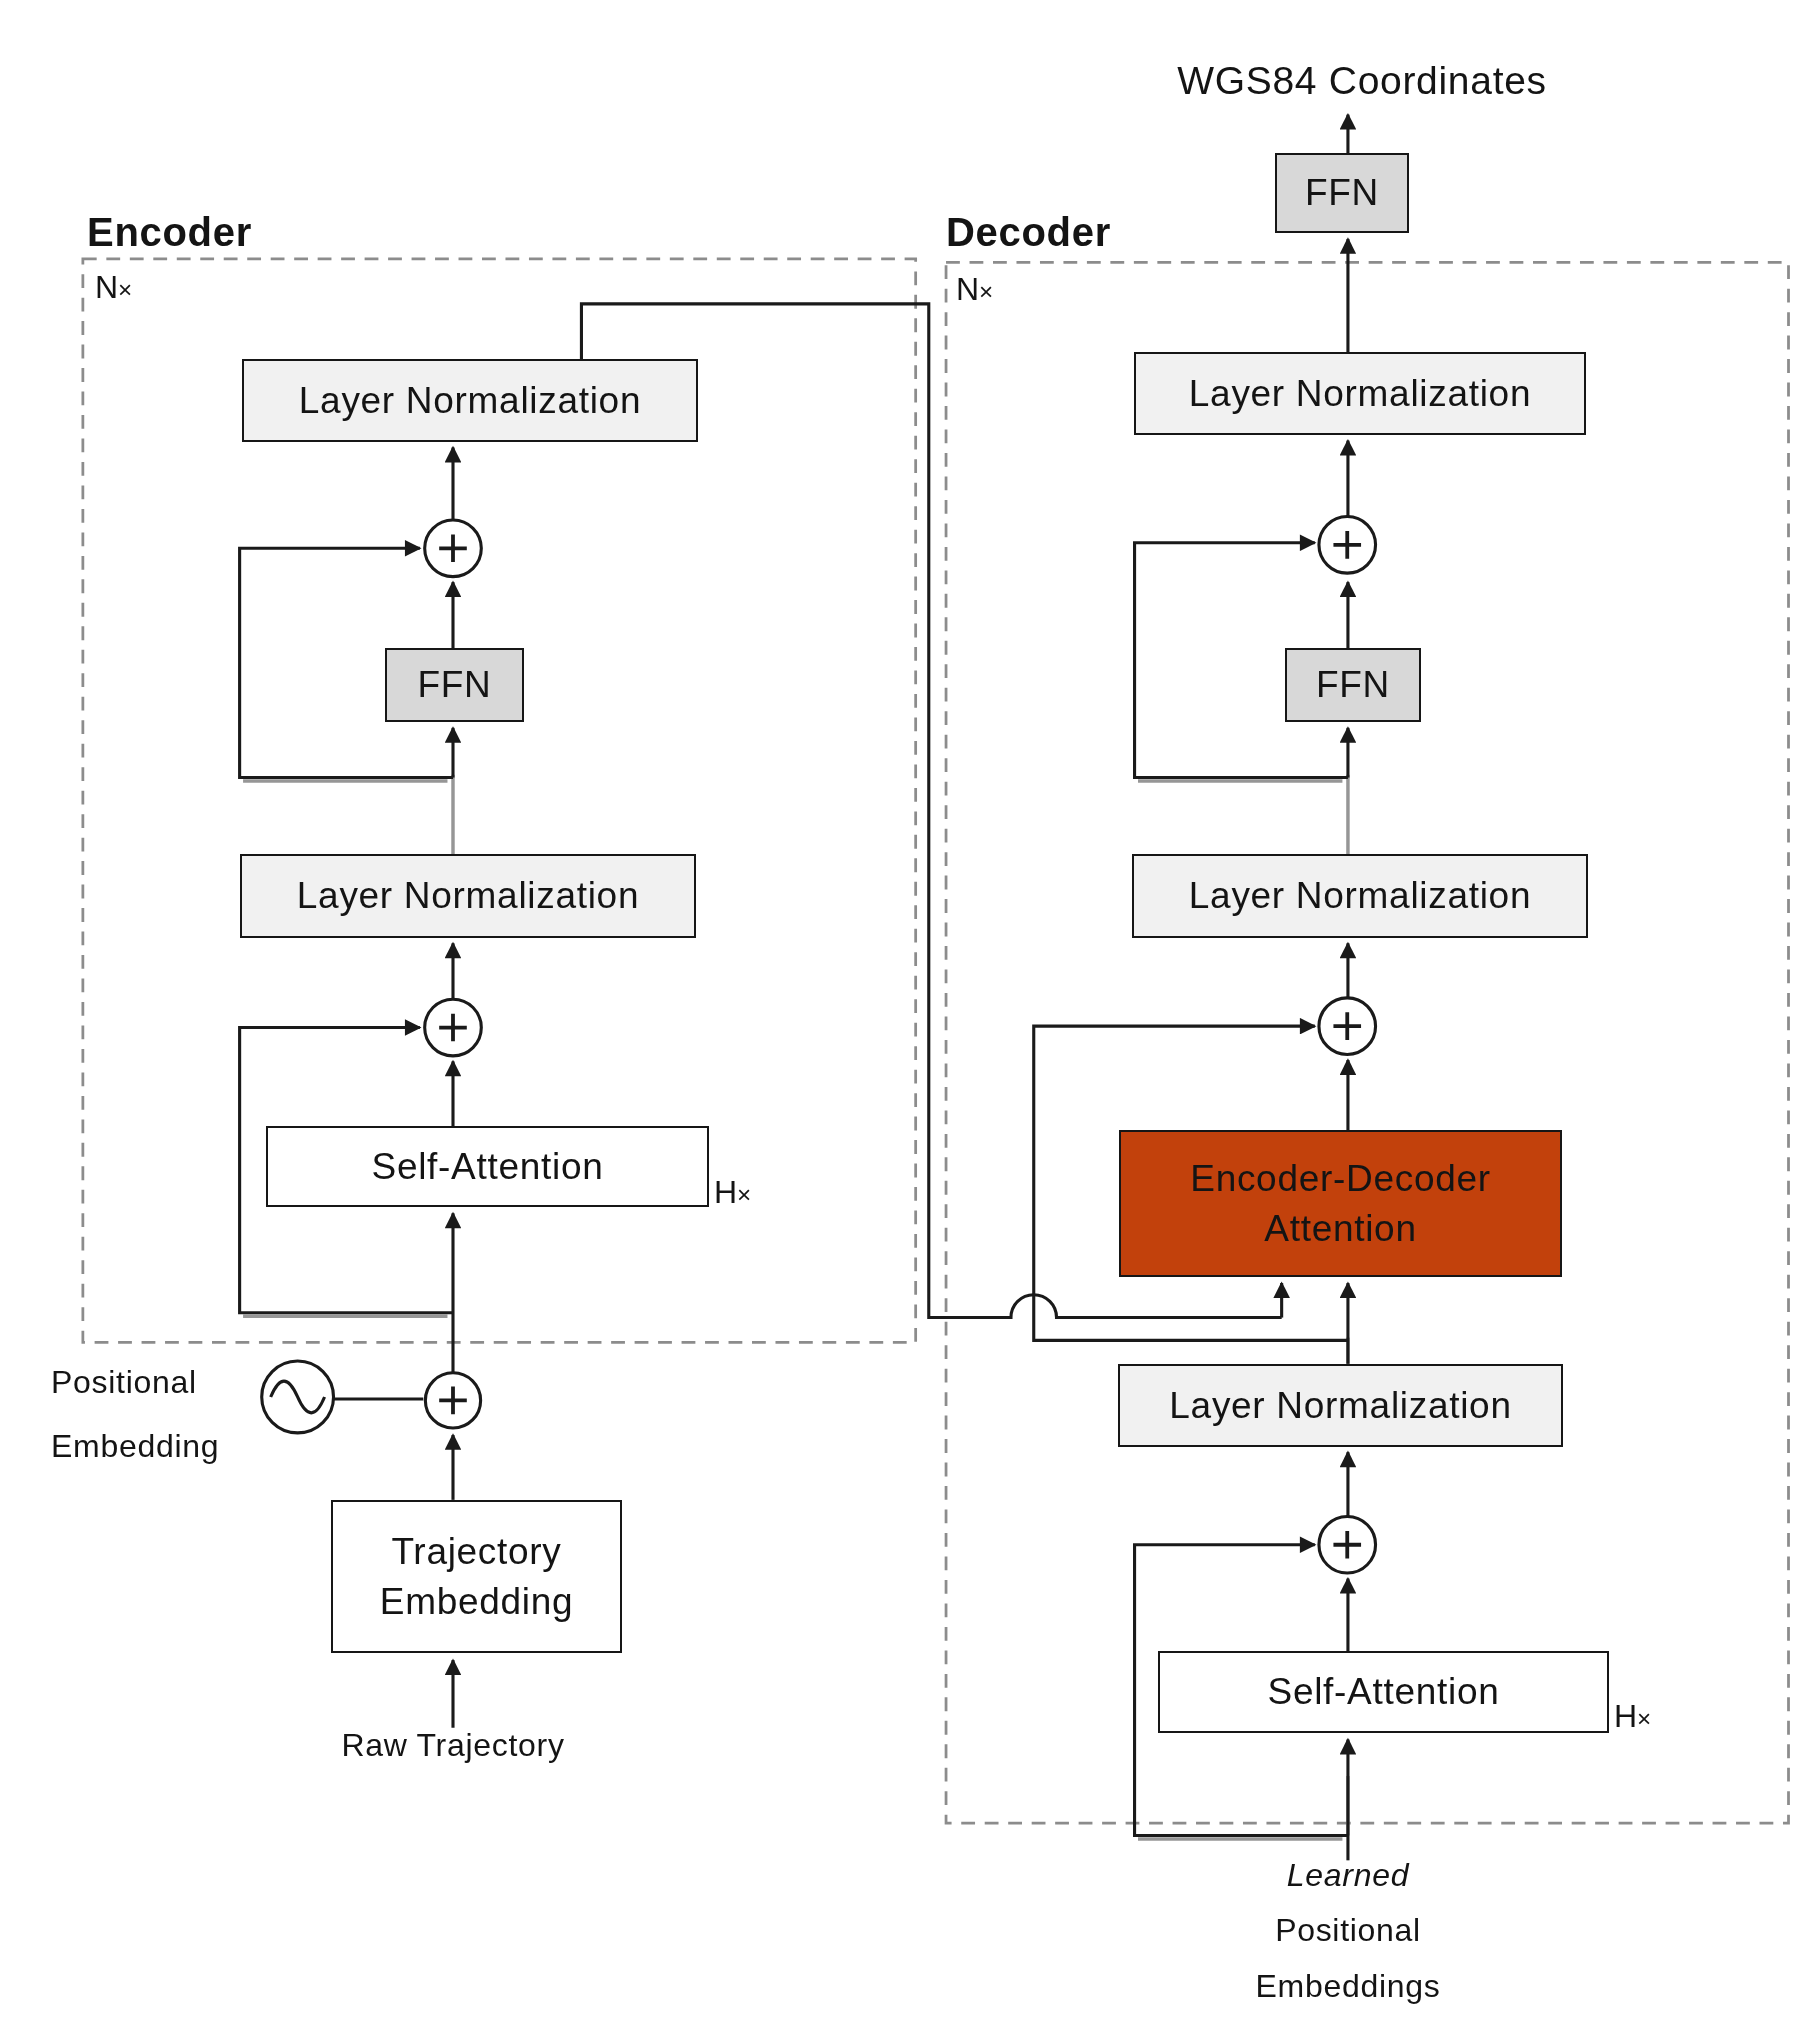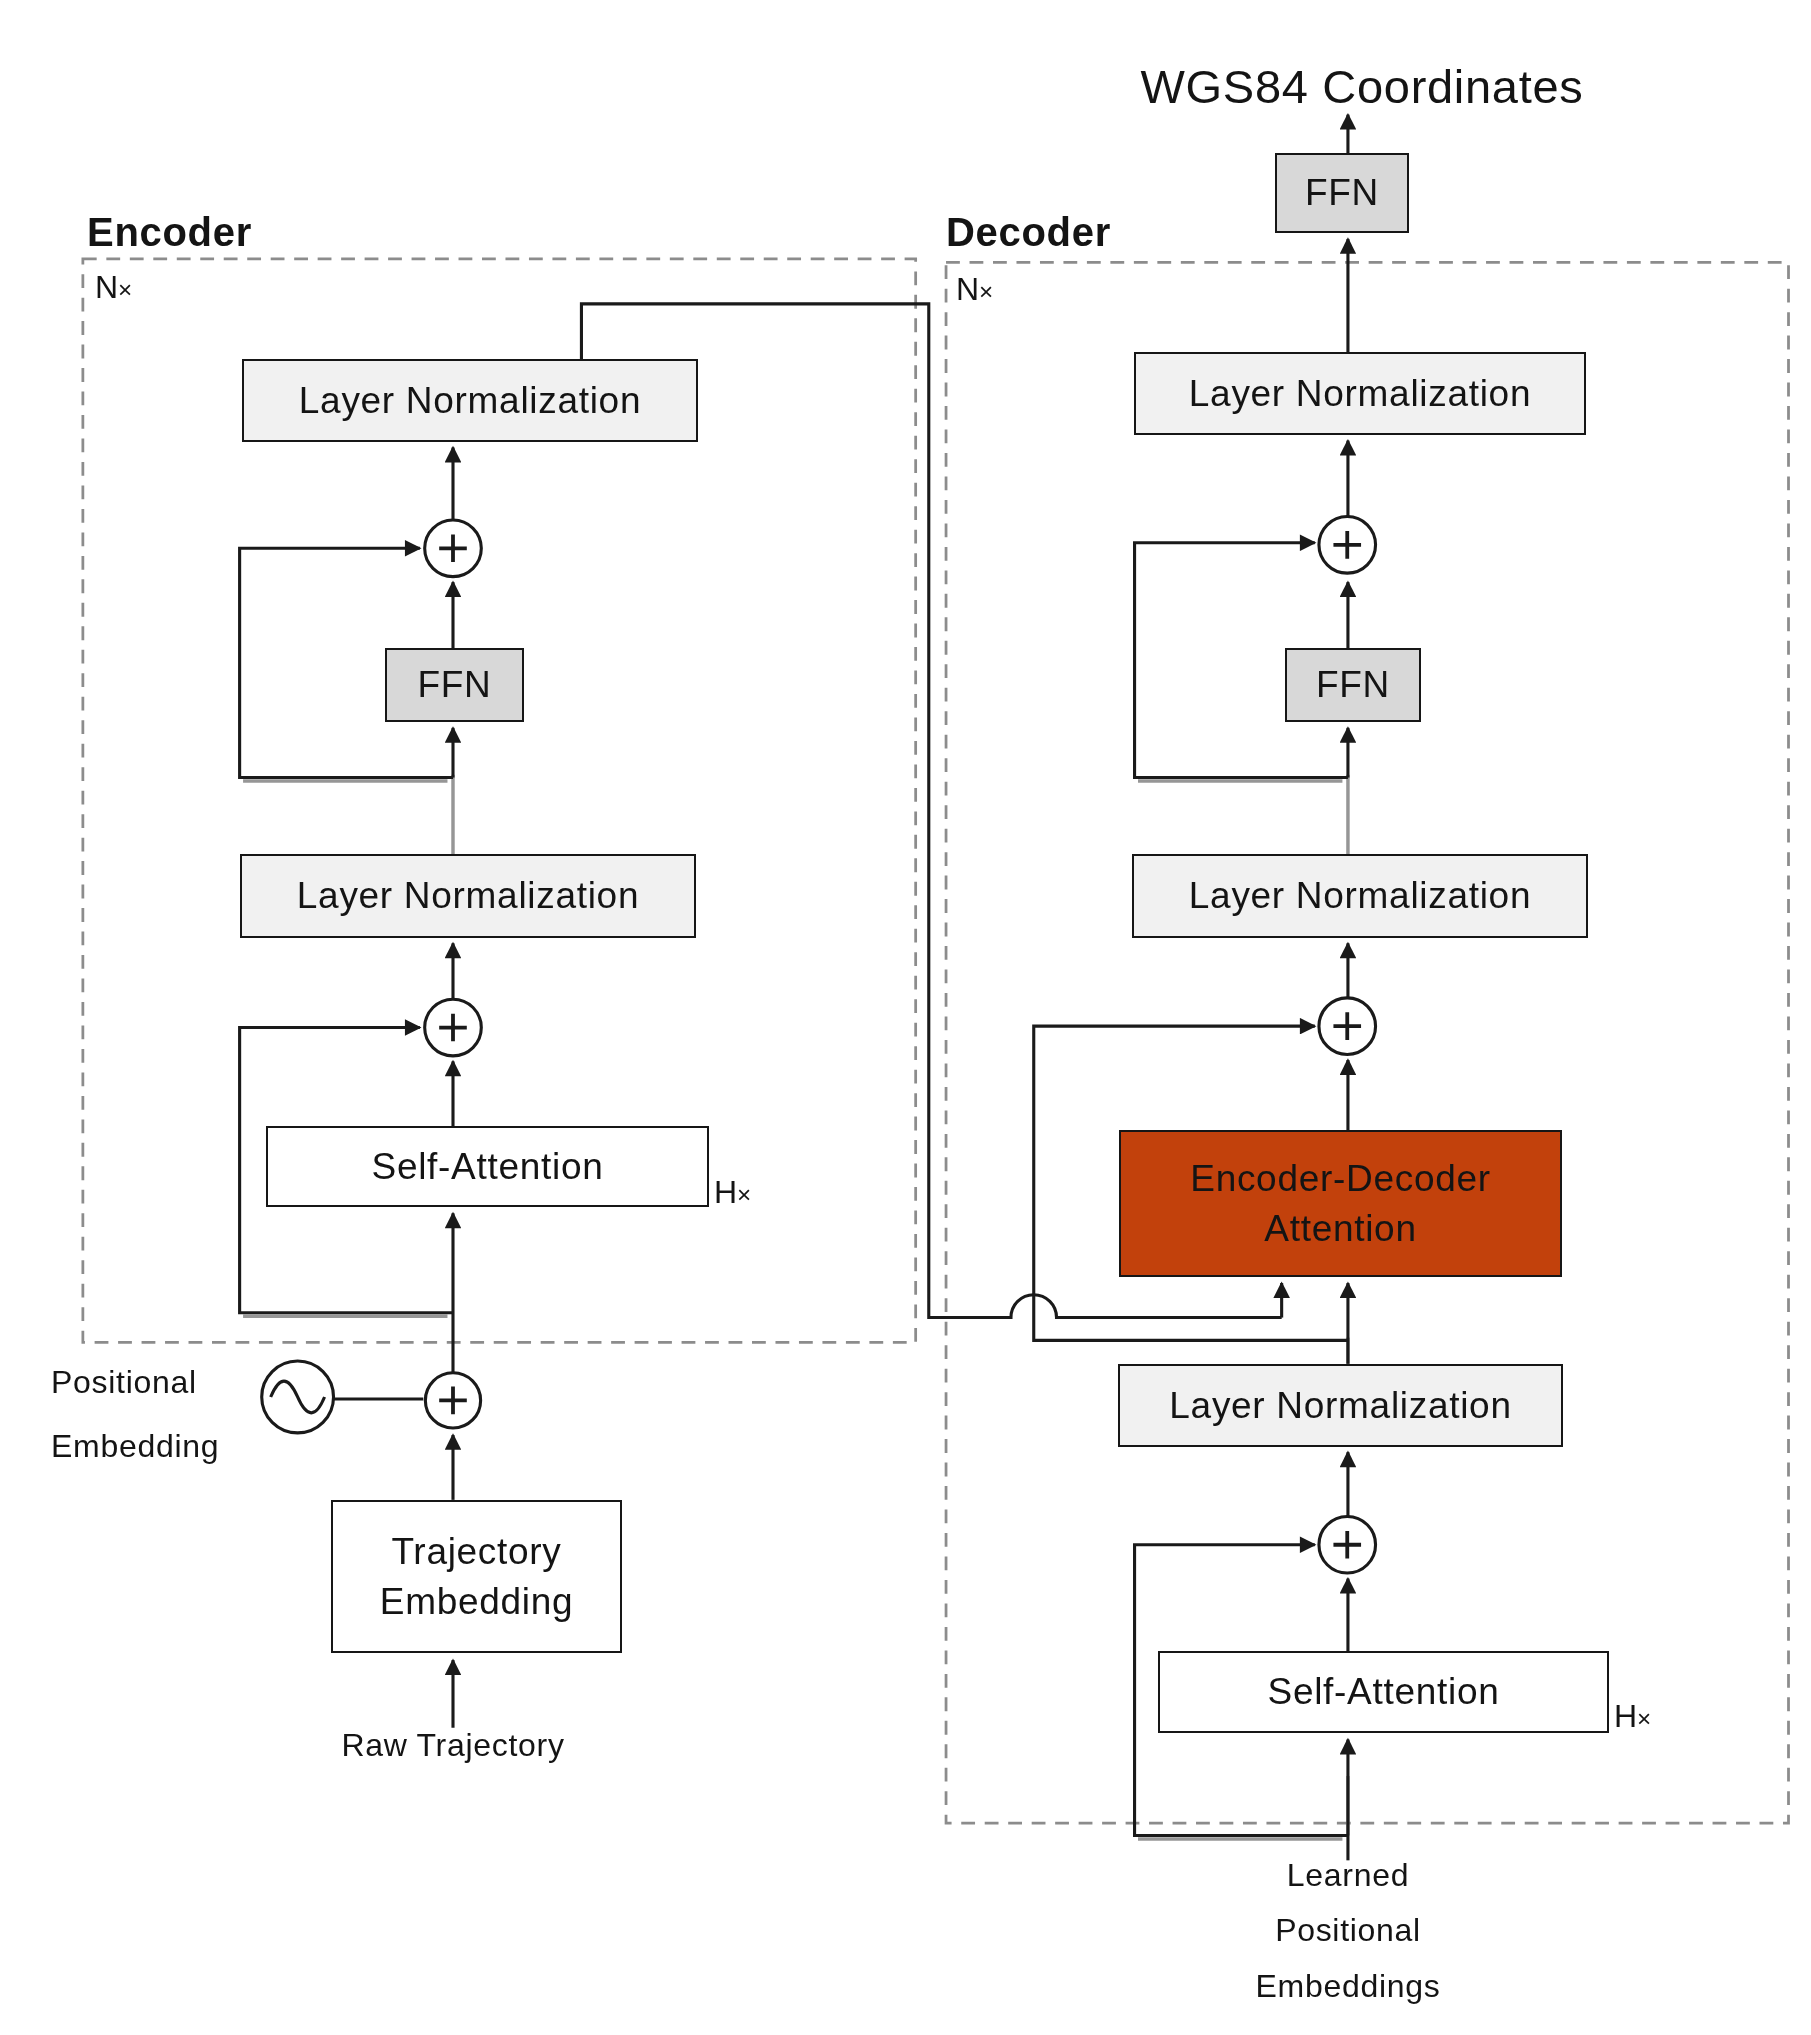--- a/index.html
+++ b/index.html
@@ -140,37 +140,37 @@
     <g>
       <circle class="node-circle" cx="1951" cy="789" r="41"></circle>
       <path class="plus-stroke" d="M1931 789 H1971 M1951 769 V809"></path>
     </g>
     <g>
       <circle class="node-circle" cx="431" cy="2023" r="52"></circle>
       <path class="sine-stroke" d="M392 2023 Q411 1977 431 2023 Q451 2069 470 2023"></path>
     </g>
   </svg>
 
-  <div class="lbl lbl-center lbl-plain" style="left:1362px;top:59px;font-size:47px;">WGS84 Coordinates</div>
+  <div class="lbl lbl-center lbl-plain" style="left:1362px;top:59px;font-size:39px;">WGS84 Coordinates</div>
 
   <div class="lbl lbl-section" style="left:87px;top:210px;">Encoder</div>
   <div class="lbl lbl-section" style="left:946px;top:210px;">Decoder</div>
 
   <div class="lbl lbl-repeat" style="left:95px;top:269px;"><span>N</span><span class="times">×</span></div>
   <div class="lbl lbl-repeat" style="left:956px;top:271px;"><span>N</span><span class="times">×</span></div>
 
   <div class="lbl lbl-repeat" style="left:714px;top:1174px;"><span>H</span><span class="times">×</span></div>
   <div class="lbl lbl-repeat" style="left:1614px;top:1698px;"><span>H</span><span class="times">×</span></div>
 
   <div class="lbl lbl-plain" style="left:51px;top:1364px;">Positional</div>
   <div class="lbl lbl-plain" style="left:51px;top:1428px;">Embedding</div>
 
   <div class="lbl lbl-center lbl-plain" style="left:453px;top:1727px;">Raw Trajectory</div>
 
-  <div class="lbl lbl-center lbl-plain" style="left:1348px;top:1857px;">Learned</div>
+  <div class="lbl lbl-center lbl-plain" style="left:1348px;top:1857px;font-style:italic;">Learned</div>
   <div class="lbl lbl-center lbl-plain" style="left:1348px;top:1912px;">Positional</div>
   <div class="lbl lbl-center lbl-plain" style="left:1348px;top:1968px;">Embeddings</div>
 
   <div class="box box-ln" style="left: 242px; top: 359px; width: 456px; height: 83px; background-color: rgb(241, 241, 241);">
     <span>Layer Normalization</span>
   </div>
   <div class="box box-ffn" style="left: 385px; top: 648px; width: 139px; height: 74px; background-color: rgb(216, 216, 216);">
     <span>FFN</span>
   </div>
   <div class="box box-ln" style="left: 240px; top: 854px; width: 456px; height: 84px; background-color: rgb(241, 241, 241);">

